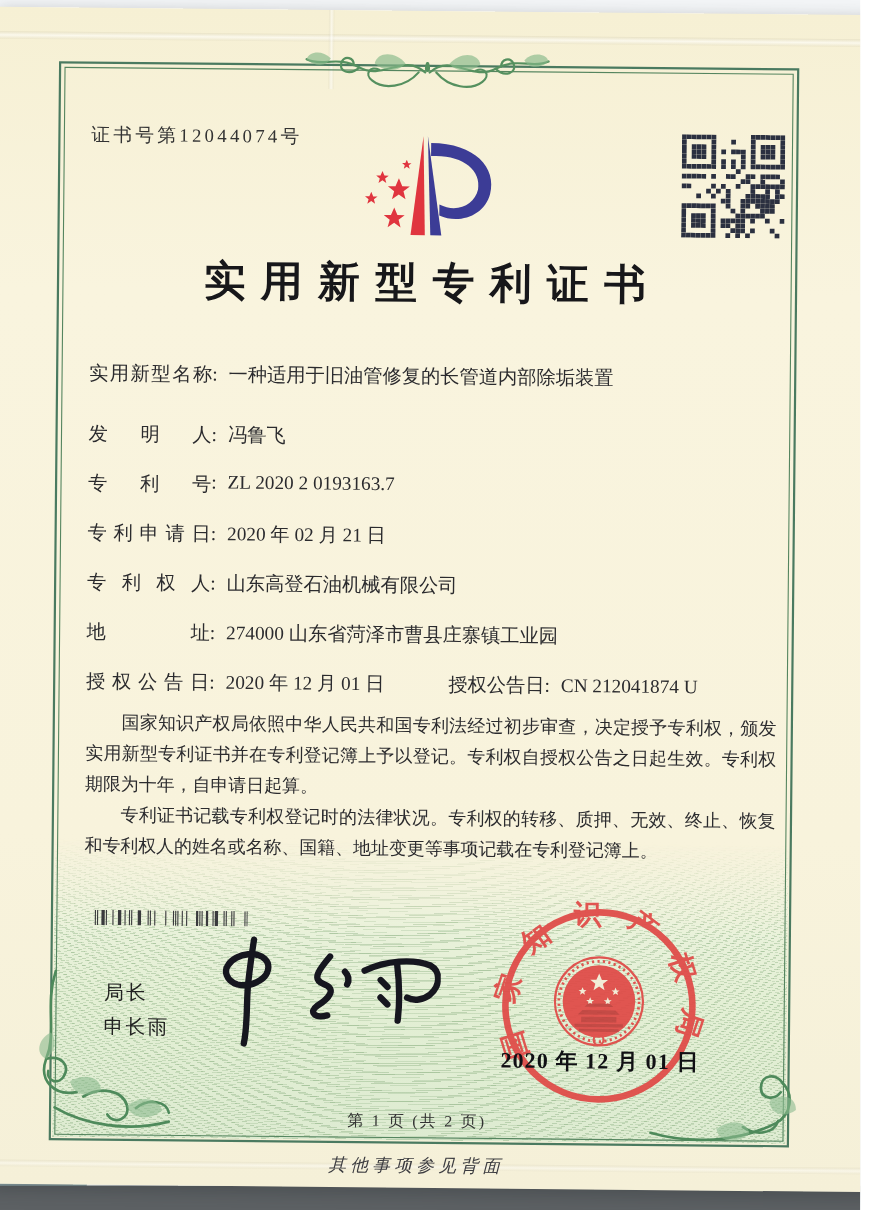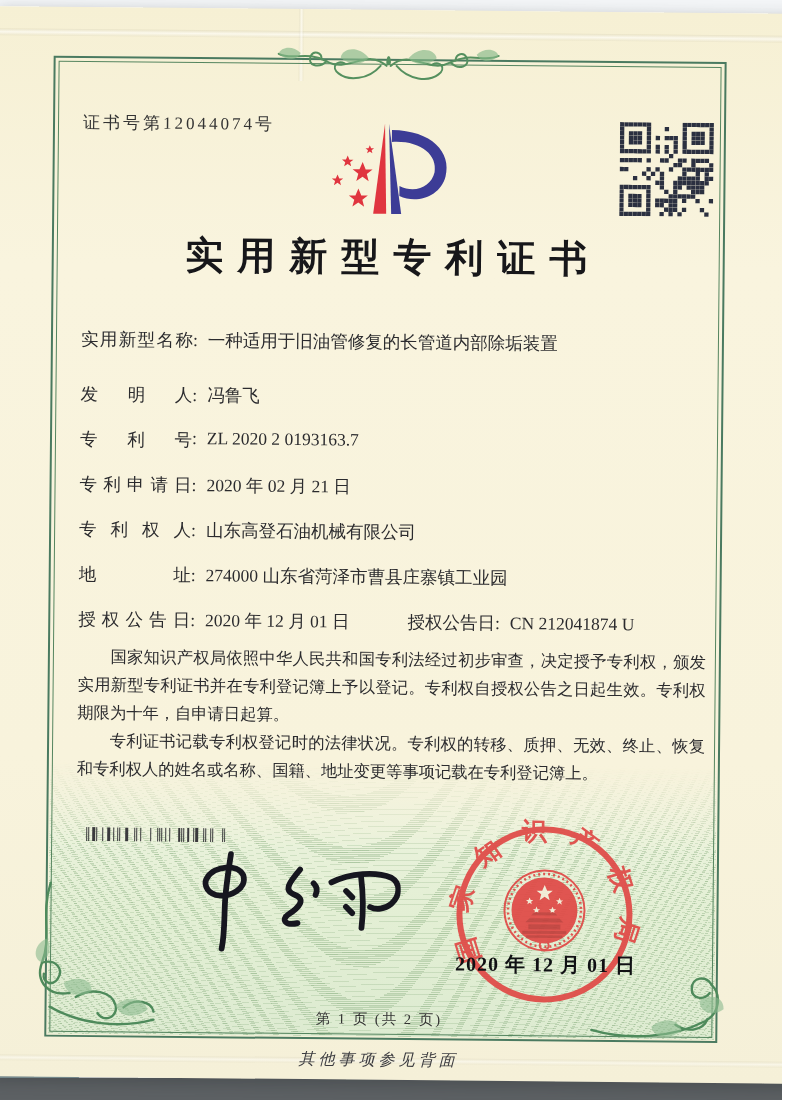--- a/index.html
+++ b/index.html
@@ -407,20 +407,24 @@
         <rect x="114" y="0" width="1" height="14" fill="#3a3a3d"></rect>
         <rect x="116" y="0" width="3" height="14" fill="#3a3a3d"></rect>
         <rect x="124" y="0" width="1" height="14" fill="#3a3a3d"></rect>
         <rect x="126" y="0" width="1" height="14" fill="#3a3a3d"></rect>
         <rect x="131" y="0" width="1" height="14" fill="#3a3a3d"></rect>
         <rect x="133" y="0" width="1" height="14" fill="#3a3a3d"></rect>
         <rect x="143" y="0" width="1" height="14" fill="#3a3a3d"></rect>
         <rect x="145" y="0" width="1" height="14" fill="#3a3a3d"></rect>
       </svg>
 
+    <div class="officer">
+      <div>局长</div>
+      <div>申长雨</div>
+    </div>
 
     <svg class="sig" viewBox="0 0 200 100">
       <g fill="none" stroke="#16161f" stroke-width="5.5" stroke-linecap="round" stroke-linejoin="round">
         <path d="M38 6 C36 20 34 34 33 48 C32 64 33 82 30 96"></path>
         <path d="M16 28 C22 18 44 14 50 26 C54 38 38 48 24 45 C14 42 12 33 16 28"></path>
         <path d="M104 20 C94 32 88 40 99 44 C110 48 104 56 93 63 C86 68 91 74 102 71"></path>
         <path d="M117 33 C120 36 121 40 119 44"></path>
         <path d="M134 32 C152 23 176 21 191 27 C200 32 200 44 191 52 C185 57 177 58 171 55"></path>
         <path d="M162 25 C164 40 165 58 163 75"></path>
         <path d="M148 40 L154 46"></path>

